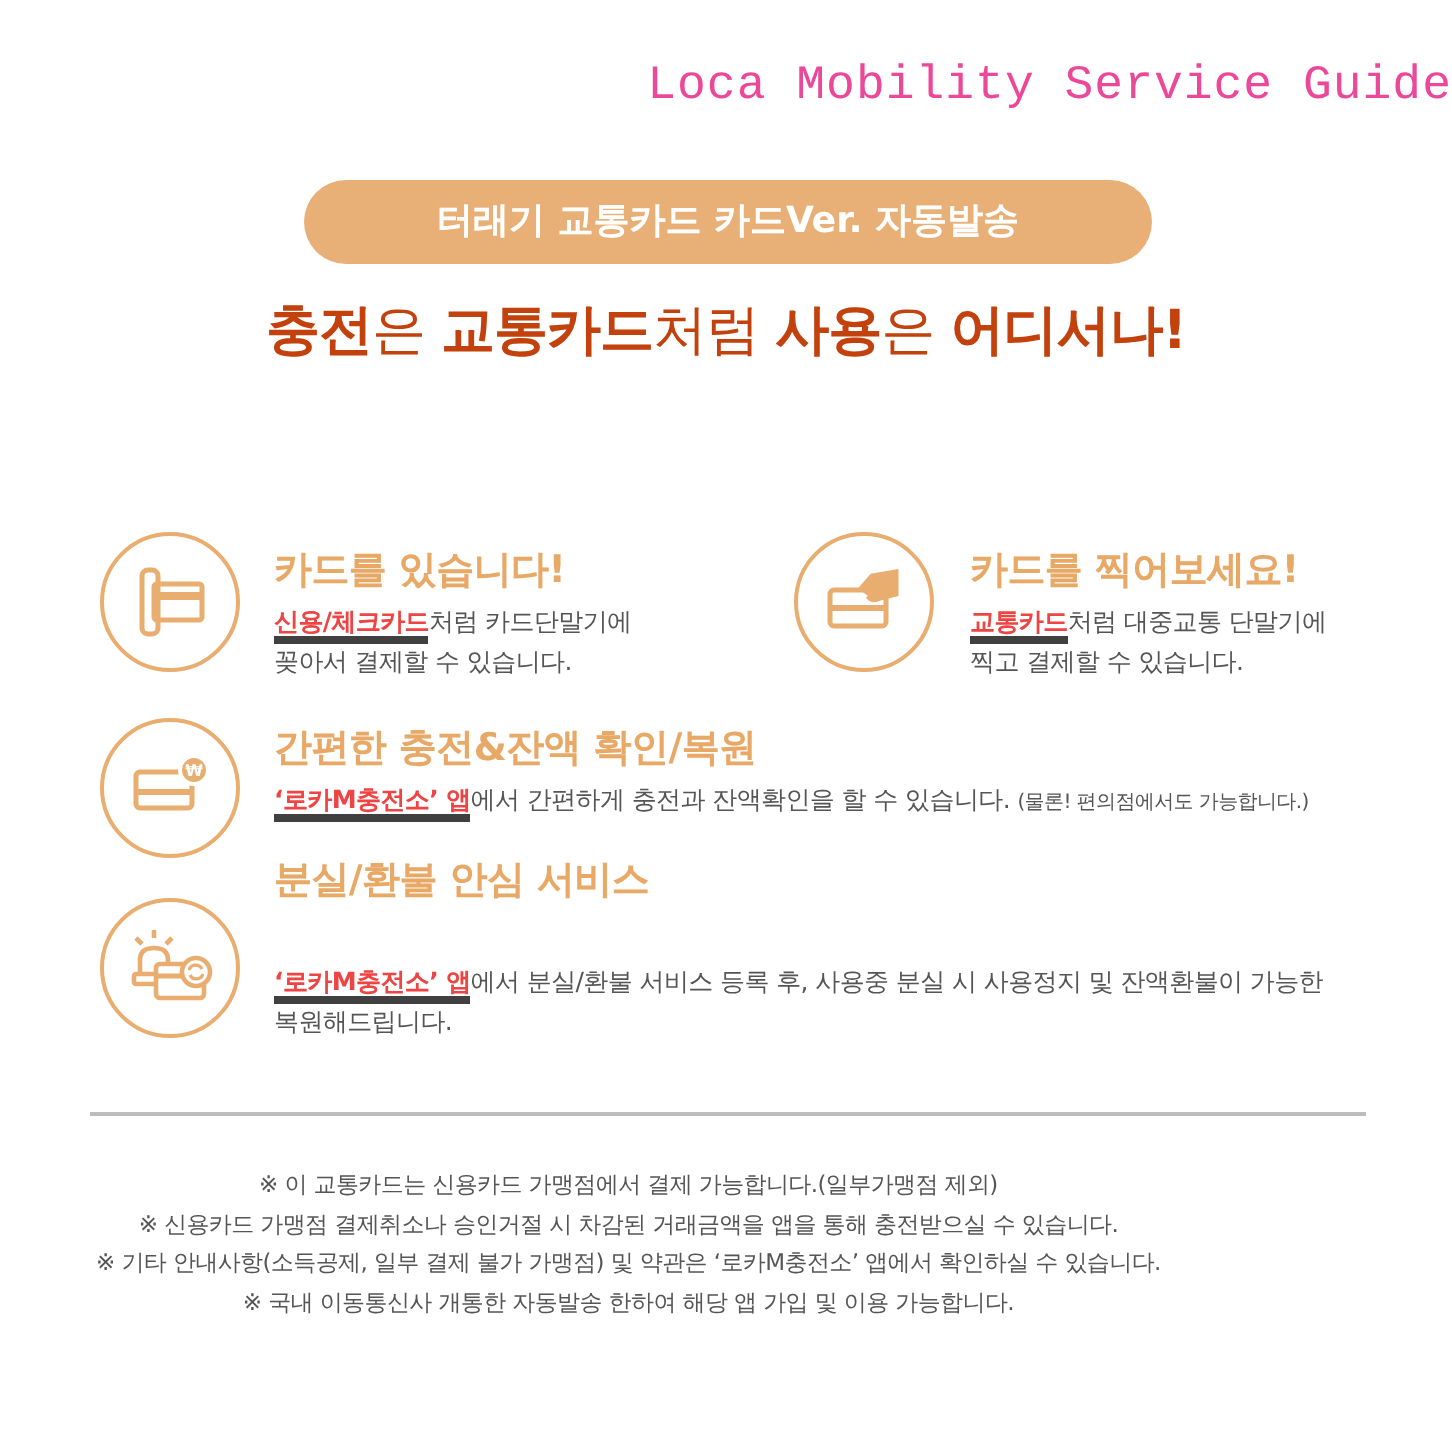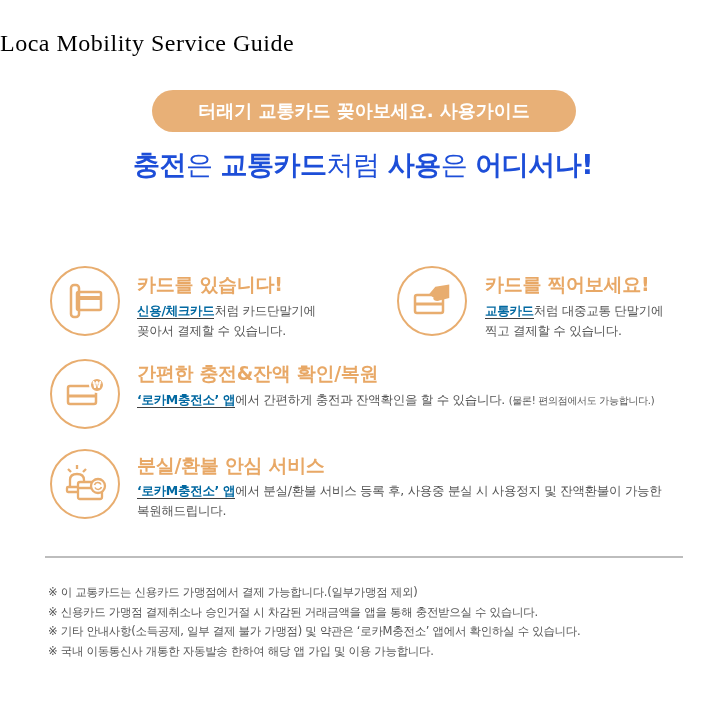--- a/index.html
+++ b/index.html
@@ -1,53 +1,53 @@
 <!DOCTYPE html>
 <html><head>
 <meta charset="utf-8">
 <style>
   * { box-sizing: border-box; margin: 0; padding: 0; }
   html, body { width: 726px; height: 726px; background: #ffffff; overflow: hidden; }
   body { font-family: "DejaVu Sans", "Liberation Sans", sans-serif; color: #555; position: relative; }
 
   .guide-title {
-    position: absolute; top: 30px; left: 0; width: 726px; text-align: left;
-    font-family: Liberation Serif, serif; font-size: 24px; color: #000000;
+    position: absolute; top: 30px; left: 0; width: 726px; text-align: right;
+    font-family: Liberation Mono, monospace; font-size: 24px; color: #ec4899;
     letter-spacing: 0.5px; font-weight: normal;
   }
   .pill {
     position: absolute; top: 90px; left: 152px; width: 424px; height: 42px;
     background: #e8b077; border-radius: 22px; color: #fff;
     font-size: 18px; font-weight: bold; text-align: center; line-height: 42px;
   }
   .headline {
     position: absolute; top: 147px; left: 0; width: 726px; text-align: center;
-    font-size: 27px; color: #1d4ed8; letter-spacing: -0.5px;
+    font-size: 27px; color: #c2410c; letter-spacing: -0.5px;
   }
   .headline .b { font-weight: bold; }
   .headline .l { font-weight: normal; }
   .icon-circle {
     position: absolute; width: 70px; height: 70px; border: 2.5px solid #e8ad6f;
     border-radius: 50%; display: flex; align-items: center; justify-content: center;
   }
   .f-title { position: absolute; font-size: 19px; font-weight: bold; color: #e8a866; white-space: nowrap; letter-spacing: -0.3px; }
   .f-desc { position: absolute; font-size: 12.5px; color: #555; line-height: 20px; white-space: nowrap; letter-spacing: -0.3px; }
-  .f-desc .em { font-weight: bold; color: #0369a1; border-bottom: 1px solid #404040; }
+  .f-desc .em { font-weight: bold; color: #ef4444; border-bottom: 4px solid #404040; }
   .f-desc .small { font-size: 10px; margin-top: 32px; }
 
   .divider { position: absolute; top: 556px; left: 45px; width: 638px; height: 2px; background: #bdbdbd; }
-  .notes { position: absolute; top: 583px; left: 48px; font-size: 11.5px; color: #555; line-height: 19.5px; letter-spacing: -0.3px; }
+  .notes { position: absolute; top: 583px; left: 48px; font-size: 11.5px; color: #555; line-height: 19.5px; letter-spacing: -0.3px; text-align: center; }
   .notes div { white-space: nowrap; }
 </style>
 </head>
 <body>
 
 <div class="guide-title">Loca Mobility Service Guide</div>
 
-<div class="pill">터래기 교통카드 꽂아보세요. 사용가이드</div>
+<div class="pill">터래기 교통카드 카드Ver. 자동발송</div>
 
 <div class="headline">
   <span class="b">충전</span><span class="l">은 </span><span class="b">교통카드</span><span class="l">처럼 </span><span class="b">사용</span><span class="l">은 </span><span class="b">어디서나!</span>
 </div>
 
 <div>
   <div class="icon-circle" style="top:266px;left:50px;">
     <svg width="44" height="44" viewBox="0 0 44 44" fill="none" stroke="#e8ad6f" stroke-width="2.5">
       <rect x="8" y="6" width="8" height="32" rx="3"></rect>
       <rect x="14" y="13" width="24" height="18" rx="1.5"></rect>
@@ -98,21 +98,21 @@
       <line x1="6" y1="8" x2="9" y2="11"></line>
       <line x1="24" y1="8" x2="21" y2="11"></line>
       <path d="M8 26 L8 19 Q8 13 15 13 Q22 13 22 19 L22 26"></path>
       <rect x="5" y="26" width="20" height="5" rx="1"></rect>
       <rect x="16" y="21" width="24" height="17" rx="2" fill="#fff"></rect>
       <line x1="16" y1="27" x2="40" y2="27" stroke-width="2.5"></line>
       <circle cx="36" cy="25" r="7" fill="#fff"></circle>
       <path d="M32.5 24 A3.5 3.5 0 0 1 39 23.5 M39.5 26 A3.5 3.5 0 0 1 33 26.5" stroke-width="1.6"></path>
     </svg>
   </div>
-  <div class="f-title" style="top:453px;left:137px;">분실/환불 안심 서비스</div>
+  <div class="f-title" style="top:427px;left:137px;">분실/환불 안심 서비스</div>
   <div class="f-desc" style="top:481px;left:137px;">
     <div><span class="em">‘로카M충전소’ 앱</span><span>에서 분실/환불 서비스 등록 후, 사용중 분실 시 사용정지 및 잔액환불이 가능한</span></div>
     <div>복원해드립니다.</div>
   </div>
 </div>
 
 <div class="divider"></div>
 
 <div class="notes">
   <div>※ 이 교통카드는 신용카드 가맹점에서 결제 가능합니다.(일부가맹점 제외)</div>

